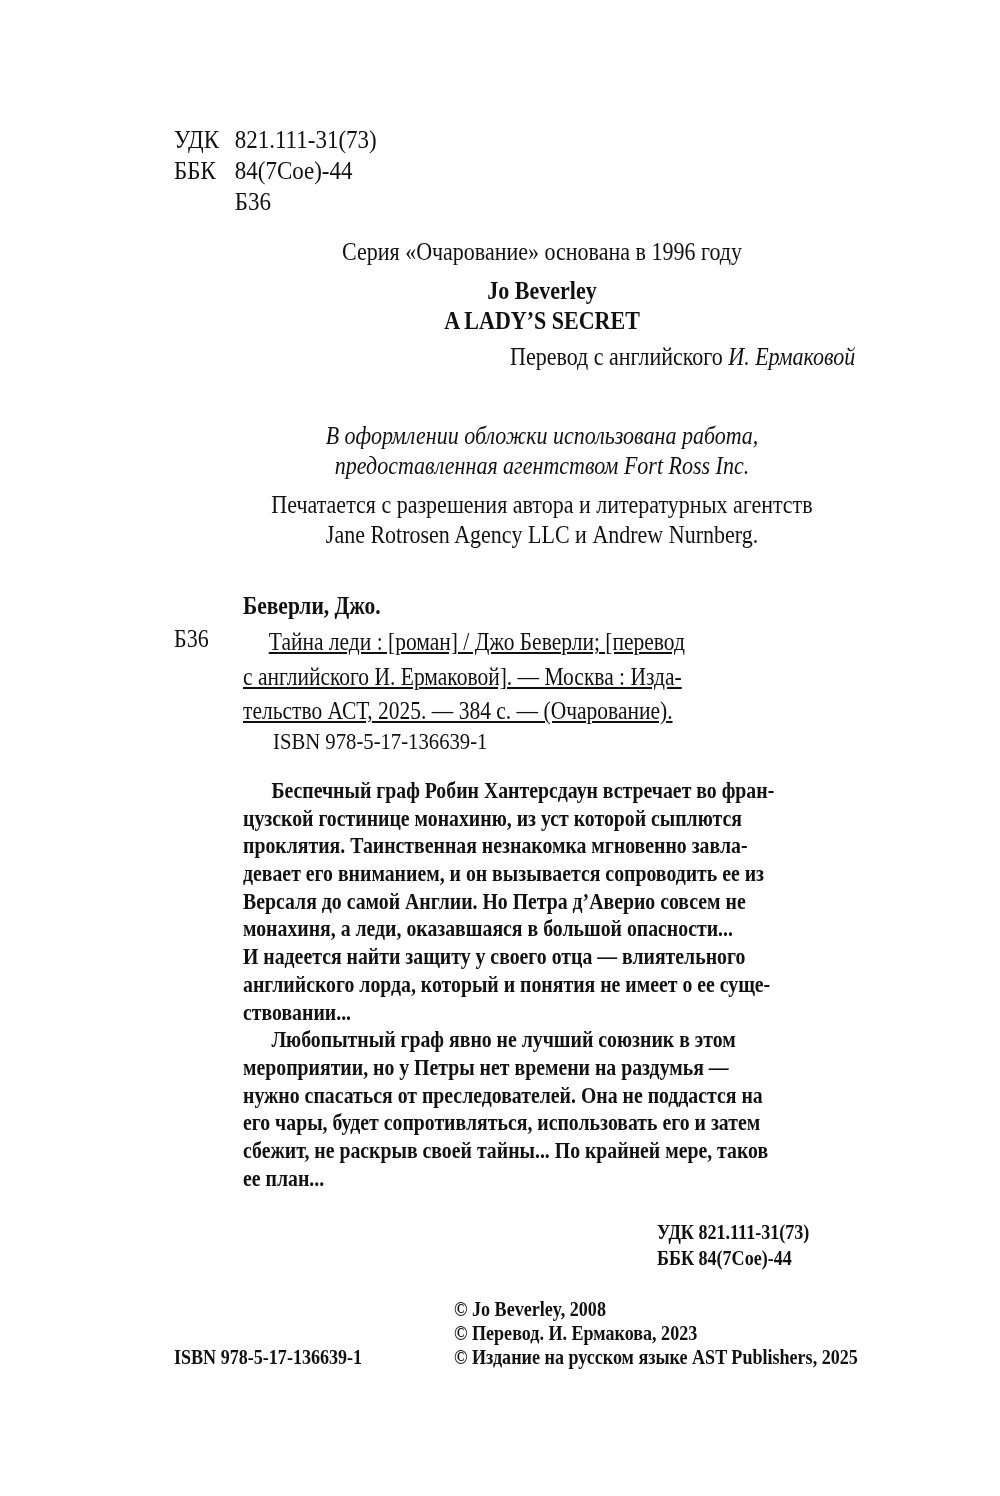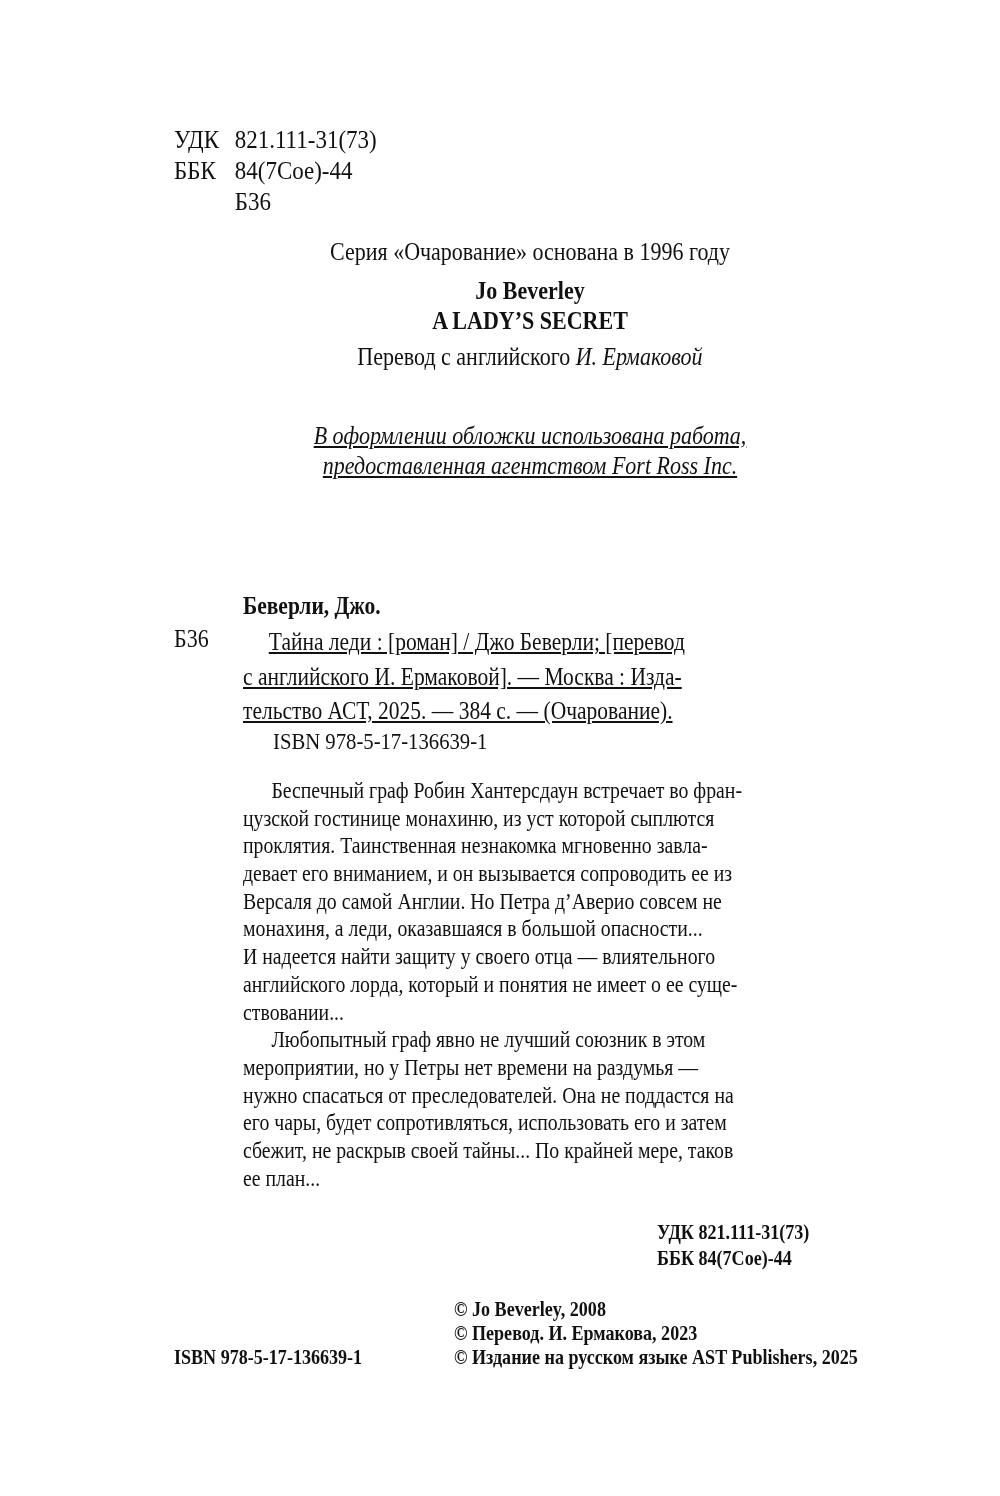--- a/index.html
+++ b/index.html
@@ -32,21 +32,21 @@
       line-height: 31px;
       transform: scaleX(0.92);
       transform-origin: left top;
     }
     .class-row { display: flex; white-space: nowrap; }
     .class-label { width: 66px; }
     .class-val { }
 
     
     .center-block {
-      left: 174px;
+      left: 186px;
       width: 712px;
       text-align: center;
       white-space: nowrap;
     }
     .credit {
       font-size: 25px;
       line-height: 30px;
       transform: scaleX(0.88);
       transform-origin: center top;
     }
@@ -93,20 +93,21 @@
       white-space: nowrap;
     }
 
     
     .annot {
       left: 243px;
       top: 777px;
       width: 640px;
       font-size: 23px;
       line-height: 27.7px;
+      font-weight: bold;
     }
     .annot .line {
       white-space: nowrap;
       height: 27.7px;
       transform: scaleX(0.86);
       transform-origin: left top;
     }
     .annot .line.indent { padding-left: 33px; }
 
     
@@ -143,33 +144,37 @@
 
   <div class="abs center-block" style="top:237px;">
     <div class="credit">Серия «Очарование» основана в 1996 году</div>
   </div>
 
   <div class="abs center-block" style="top:276px;font-weight:bold;">
     <div class="credit">Jo Beverley</div>
     <div class="credit">A LADY’S SECRET</div>
   </div>
 
-  <div class="abs center-block" style="top:342px;">
+  <div class="abs center-block" style="top:342px;text-align:right;">
     <div class="credit">
       <span>Перевод с английского</span>
       <span class="it">И. Ермаковой</span>
     </div>
   </div>
 
 
-  <div class="abs center-block" style="top:421px;text-decoration:underline;">
+  <div class="abs center-block" style="top:421px;">
     <div class="credit it">В оформлении обложки использована работа,</div>
     <div class="credit it">предоставленная агентством Fort Ross Inc.</div>
   </div>
 
+  <div class="abs center-block" style="top:490px;">
+    <div class="credit">Печатается с разрешения автора и литературных агентств</div>
+    <div class="credit">Jane Rotrosen Agency LLC и Andrew Nurnberg.</div>
+  </div>
 
   <div class="abs author">Беверли, Джо.</div>
   <div class="abs code-b36">Б36</div>
   <div class="abs biblio">
     <div class="line first">Тайна леди : [роман] / Джо Беверли; [перевод</div>
     <div class="line">с английского И. Ермаковой]. — Москва : Изда-</div>
     <div class="line">тельство АСТ, 2025. — 384 с. — (Очарование).</div>
   </div>
   <div class="abs isbn-main">ISBN 978-5-17-136639-1</div>
 

